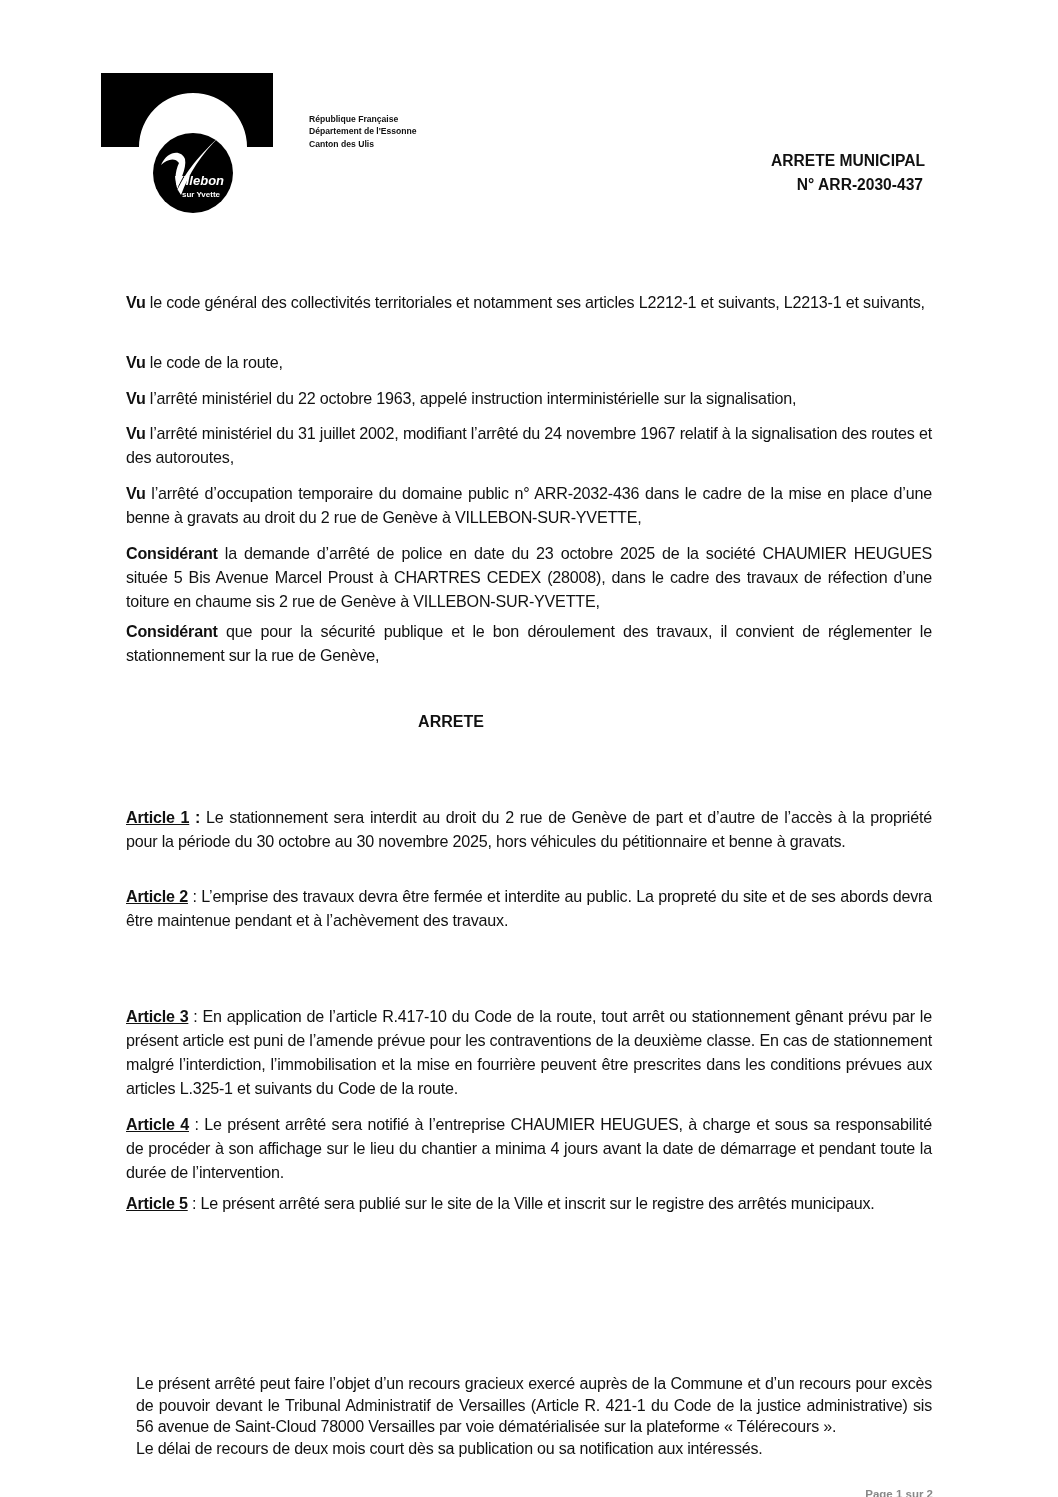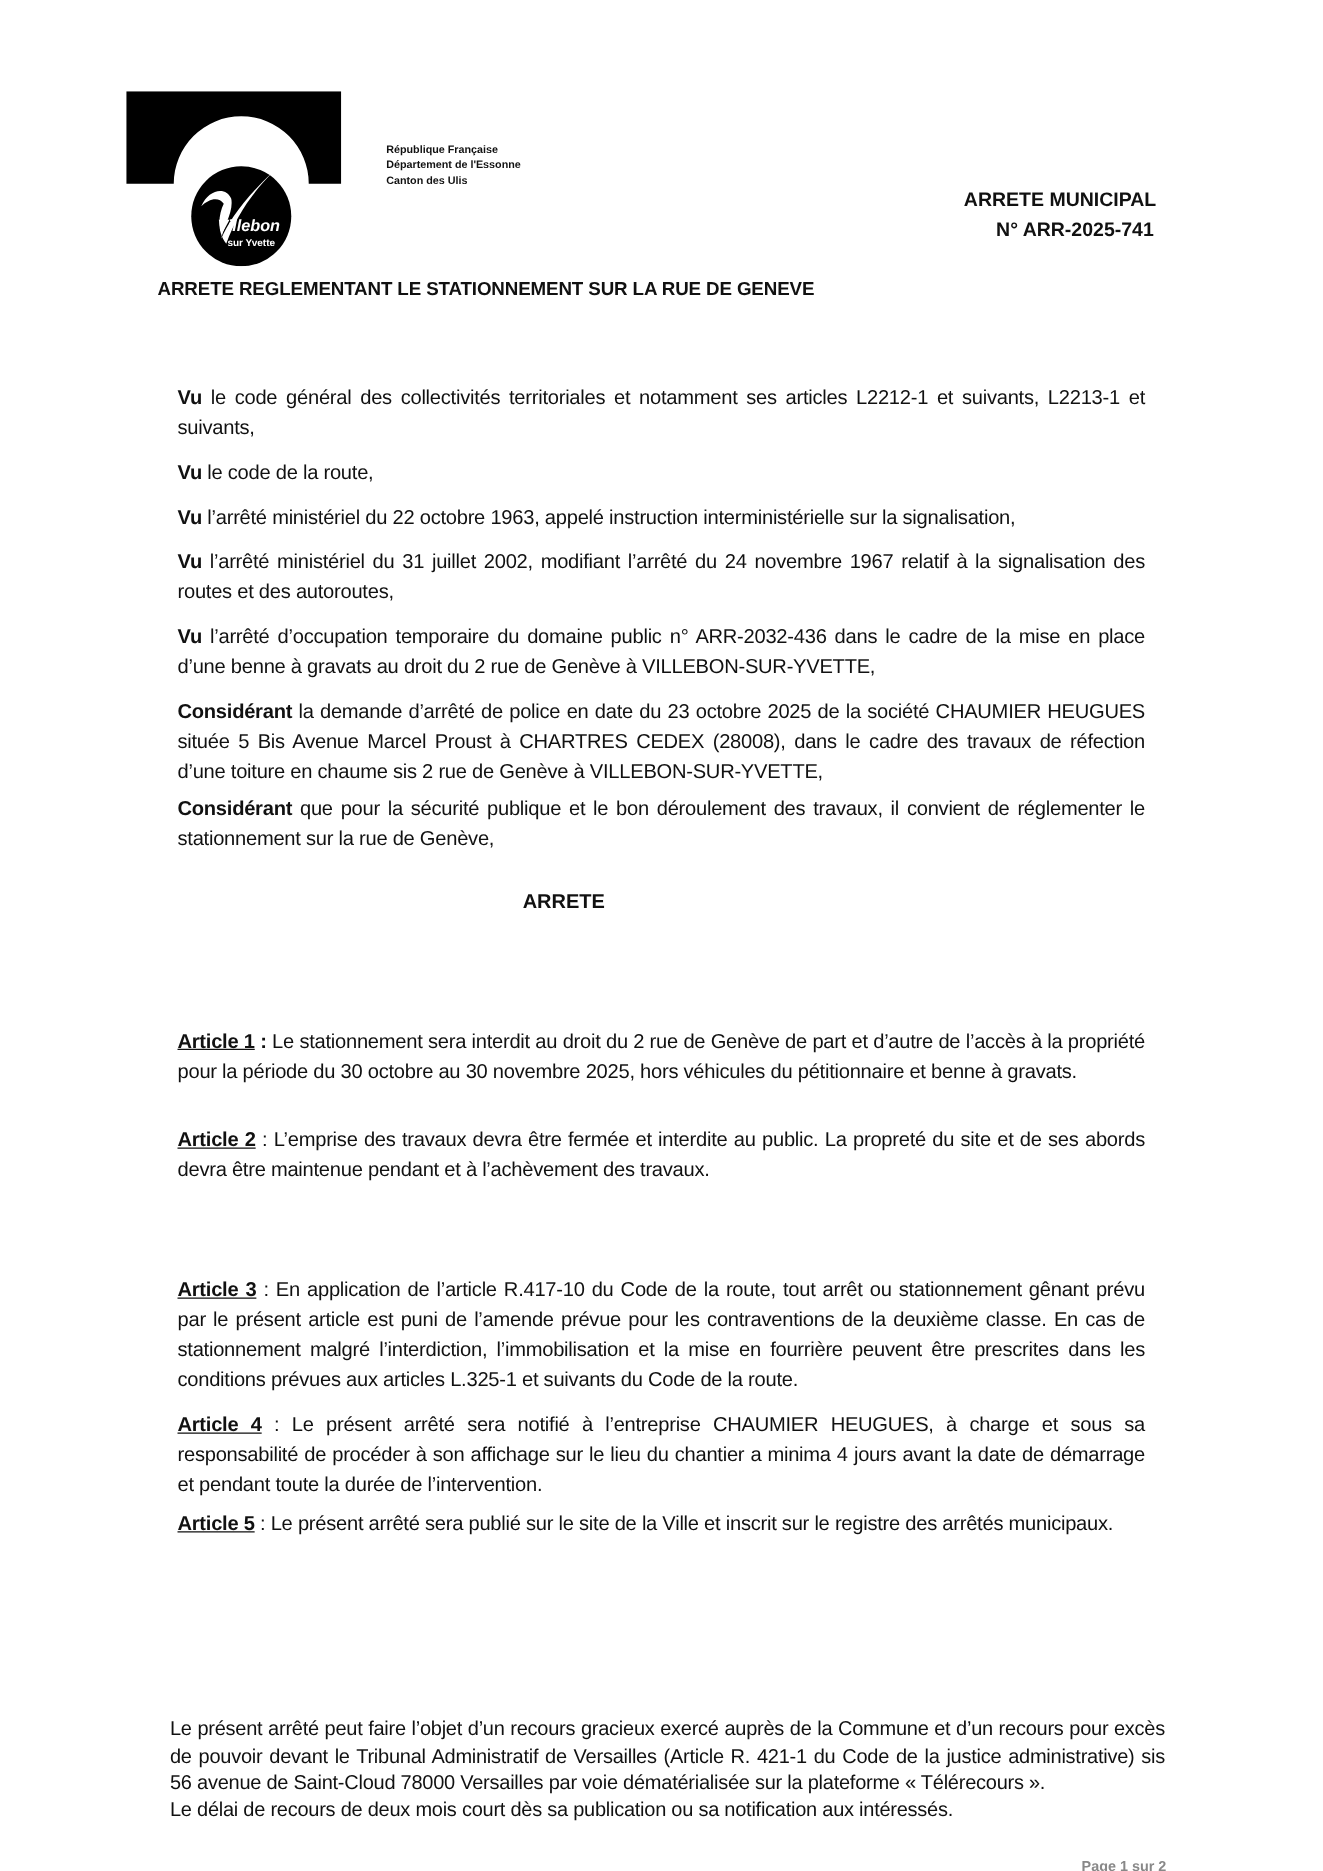--- a/index.html
+++ b/index.html
@@ -12,21 +12,21 @@
     .logo svg { display: block; }
     .admin-info { position: absolute; left: 267px; top: 113px; font-size: 8.6px; font-weight: bold; line-height: 12.3px; color: #111; margin-left: 42px; }
 
     .header-right { position: absolute; right: 133px; top: 149px; text-align: center; font-weight: bold; font-size: 15.6px; line-height: 24px; }
     .header-right div { text-align: right; }
     .header-right .num { padding-right: 2px; }
 
     .title { position: absolute; left: 126px; top: 223px; font-weight: bold; font-size: 15px; letter-spacing: -0.1px; }
 
     .body { position: absolute; left: 126px; width: 806px; font-size: 16.1px; line-height: 24px; text-align: justify; letter-spacing: -0.2px; }
-    .para { margin: 16px; }
+    .para { margin: 0; }
     .para b { font-weight: bold; }
     .art-label { font-weight: bold; text-decoration: underline; }
 
     .center-heading { position: absolute; left: 0; width: 902px; top: 713px; text-align: center; font-weight: bold; font-size: 16px; }
 
     .footer-note { position: absolute; left: 136px; width: 796px; top: 1373px; font-size: 16px; line-height: 21.5px; text-align: justify; letter-spacing: -0.2px; }
     .footer-note p { margin: 0; }
     .page-num { position: absolute; right: 125px; top: 1488px; font-size: 11.5px; color: #888; font-weight: bold; }
   </style>
 </head>
@@ -48,24 +48,23 @@
   </div>
 
   <div class="admin-info">
     <div>République Française</div>
     <div>Département de l'Essonne</div>
     <div>Canton des Ulis</div>
   </div>
 
   <div class="header-right">
     <div>ARRETE MUNICIPAL</div>
-    <div class="num">N° ARR-2025-741</div>
+    <div class="num">N° ARR-2030-437</div>
   </div>
 
-  <div class="title">ARRETE REGLEMENTANT LE STATIONNEMENT SUR LA RUE DE GENEVE</div>
 
   <div class="body" style="top:290px;">
     <p class="para"><b>Vu</b><span> le code général des collectivités territoriales et notamment ses articles L2212-1 et suivants, L2213-1 et suivants,</span></p>
   </div>
   <div class="body" style="top:350px;">
     <p class="para"><b>Vu</b><span> le code de la route,</span></p>
   </div>
   <div class="body" style="top:386px;">
     <p class="para"><b>Vu</b><span> l’arrêté ministériel du 22 octobre 1963, appelé instruction interministérielle sur la signalisation,</span></p>
   </div>

